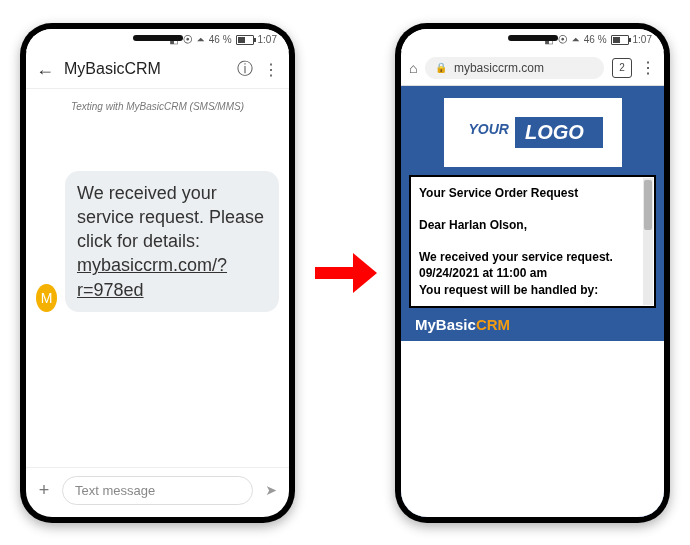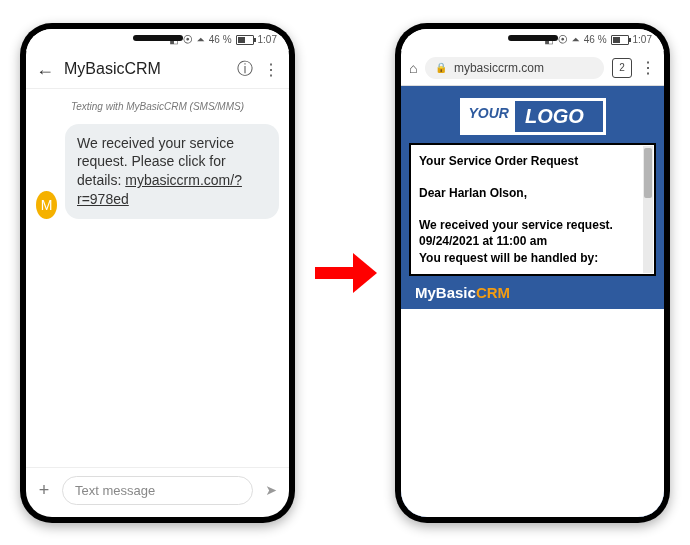--- a/index.html
+++ b/index.html
@@ -95,24 +95,25 @@
     width:28px;height:28px;border-radius:50%;
     background:#f5b100;
     color:#fff;
     font-size:14px;
     display:flex;align-items:center;justify-content:center;
   }
   .bubble {
     background:#eceff1;
     border-radius:14px;
     padding:10px 12px;
-    font-size:14px;
+    font-size:18px;
     color:#333;
     max-width: 190px;
     line-height:1.35;
+    margin-top:47px;
   }
   .bubble .link { text-decoration:underline; color:#333;}
   .timestamp {
     font-size:9px;color:#888;margin-left:46px;margin-top:2px;
   }
   .spacer {flex:1;}
   .compose {
     display:flex;
     align-items:center;
     padding:8px;
@@ -163,21 +164,21 @@
     display:flex;
     flex-direction:column;
     align-items:stretch;
     overflow:hidden;
   }
   .logo-bar {
     display:flex;justify-content:center;padding:12px 0 8px;
   }
   .logo {
     background:#fff;
-    padding:3px;
+    padding:19px;
     display:flex;
     width:140px;
   }
   .logo .your {
     background:#fff;color:#2e5a9e;font-weight:bold;font-style:italic;
     padding:4px 6px;font-size:14px;
   }
   .logo .logo2 {
     background:#2e5a9e;color:#fff;font-weight:bold;font-style:italic;
     padding:4px 10px;font-size:20px;flex:1;

